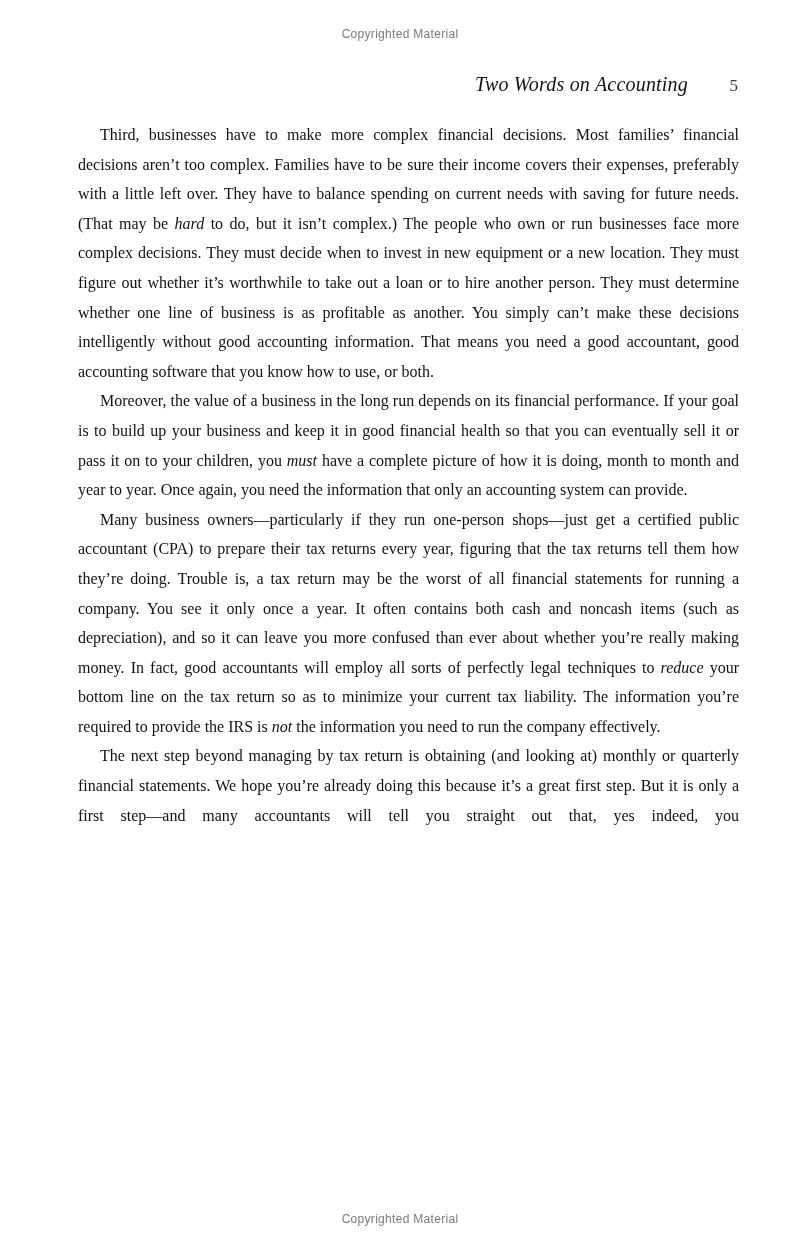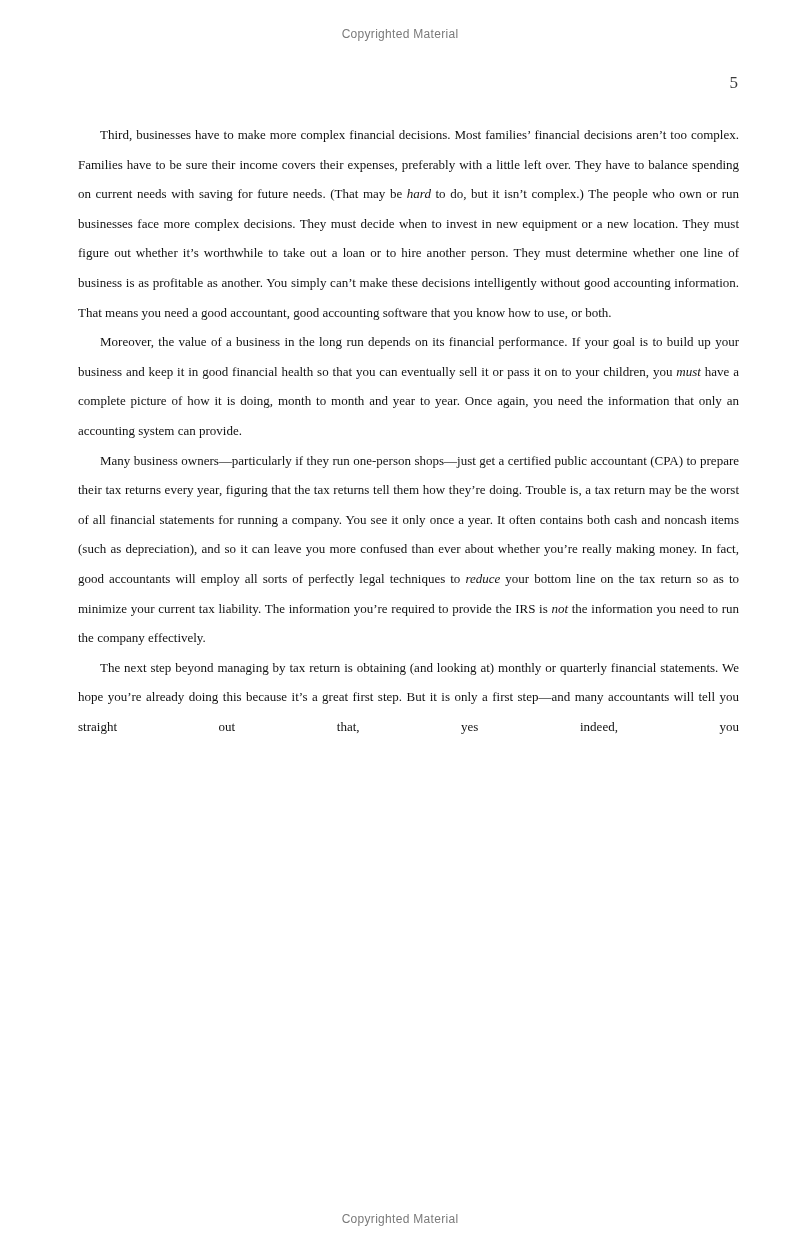--- a/index.html
+++ b/index.html
@@ -67,21 +67,21 @@
   .body-text {
     position: absolute;
     top: 120px;
     left: 78px;
     width: 661px;
   }
   .para {
     margin: 0;
     text-align: justify;
     text-justify: inter-word;
-    font-size: 13px;
+    font-size: 16px;
     line-height: 29.6px;
     color: #111111;
     text-indent: 22px;
     hyphens: none;
   }
   .para:last-child {
     text-align: justify;
   }
   .para em {
     font-style: italic;
@@ -92,20 +92,21 @@
   }
 </style>
 </head>
 <body>
 
 <div class="page">
 
   <div class="watermark watermark-top">Copyrighted Material</div>
 
   <div class="running-head">
+    <span class="running-head-title">Two Words on Accounting</span>
     <span class="running-head-pagenum">5</span>
   </div>
 
   <div class="body-text">
     <p class="para">Third, businesses have to make more complex financial decisions. Most families’ financial decisions aren’t too complex. Families have to be sure their income covers their expenses, preferably with a little left over. They have to balance spending on current needs with saving for future needs. (That may be <em>hard</em> to do, but it isn’t complex.) The people who own or run businesses face more complex decisions. They must decide when to invest in new equipment or a new location. They must figure out whether it’s worthwhile to take out a loan or to hire another person. They must determine whether one line of business is as profitable as another. You simply can’t make these decisions intelligently without good accounting information. That means you need a good accountant, good accounting software that you know how to use, or both.</p>
     <p class="para">Moreover, the value of a business in the long run depends on its financial performance. If your goal is to build up your business and keep it in good financial health so that you can eventually sell it or pass it on to your children, you <em>must</em> have a complete picture of how it is doing, month to month and year to year. Once again, you need the information that only an accounting system can provide.</p>
     <p class="para">Many business owners—particularly if they run one-person shops—just get a certified public accountant (CPA) to prepare their tax returns every year, figuring that the tax returns tell them how they’re doing. Trouble is, a tax return may be the worst of all financial statements for running a company. You see it only once a year. It often contains both cash and noncash items (such as depreciation), and so it can leave you more confused than ever about whether you’re really making money. In fact, good accountants will employ all sorts of perfectly legal techniques to <em>reduce</em> your bottom line on the tax return so as to minimize your current tax liability. The information you’re required to provide the IRS is <em>not</em> the information you need to run the company effectively.</p>
     <p class="para para-continued">The next step beyond managing by tax return is obtaining (and looking at) monthly or quarterly financial statements. We hope you’re already doing this because it’s a great first step. But it is only a first step—and many accountants will tell you straight out that, yes indeed, you</p>
   </div>
 

